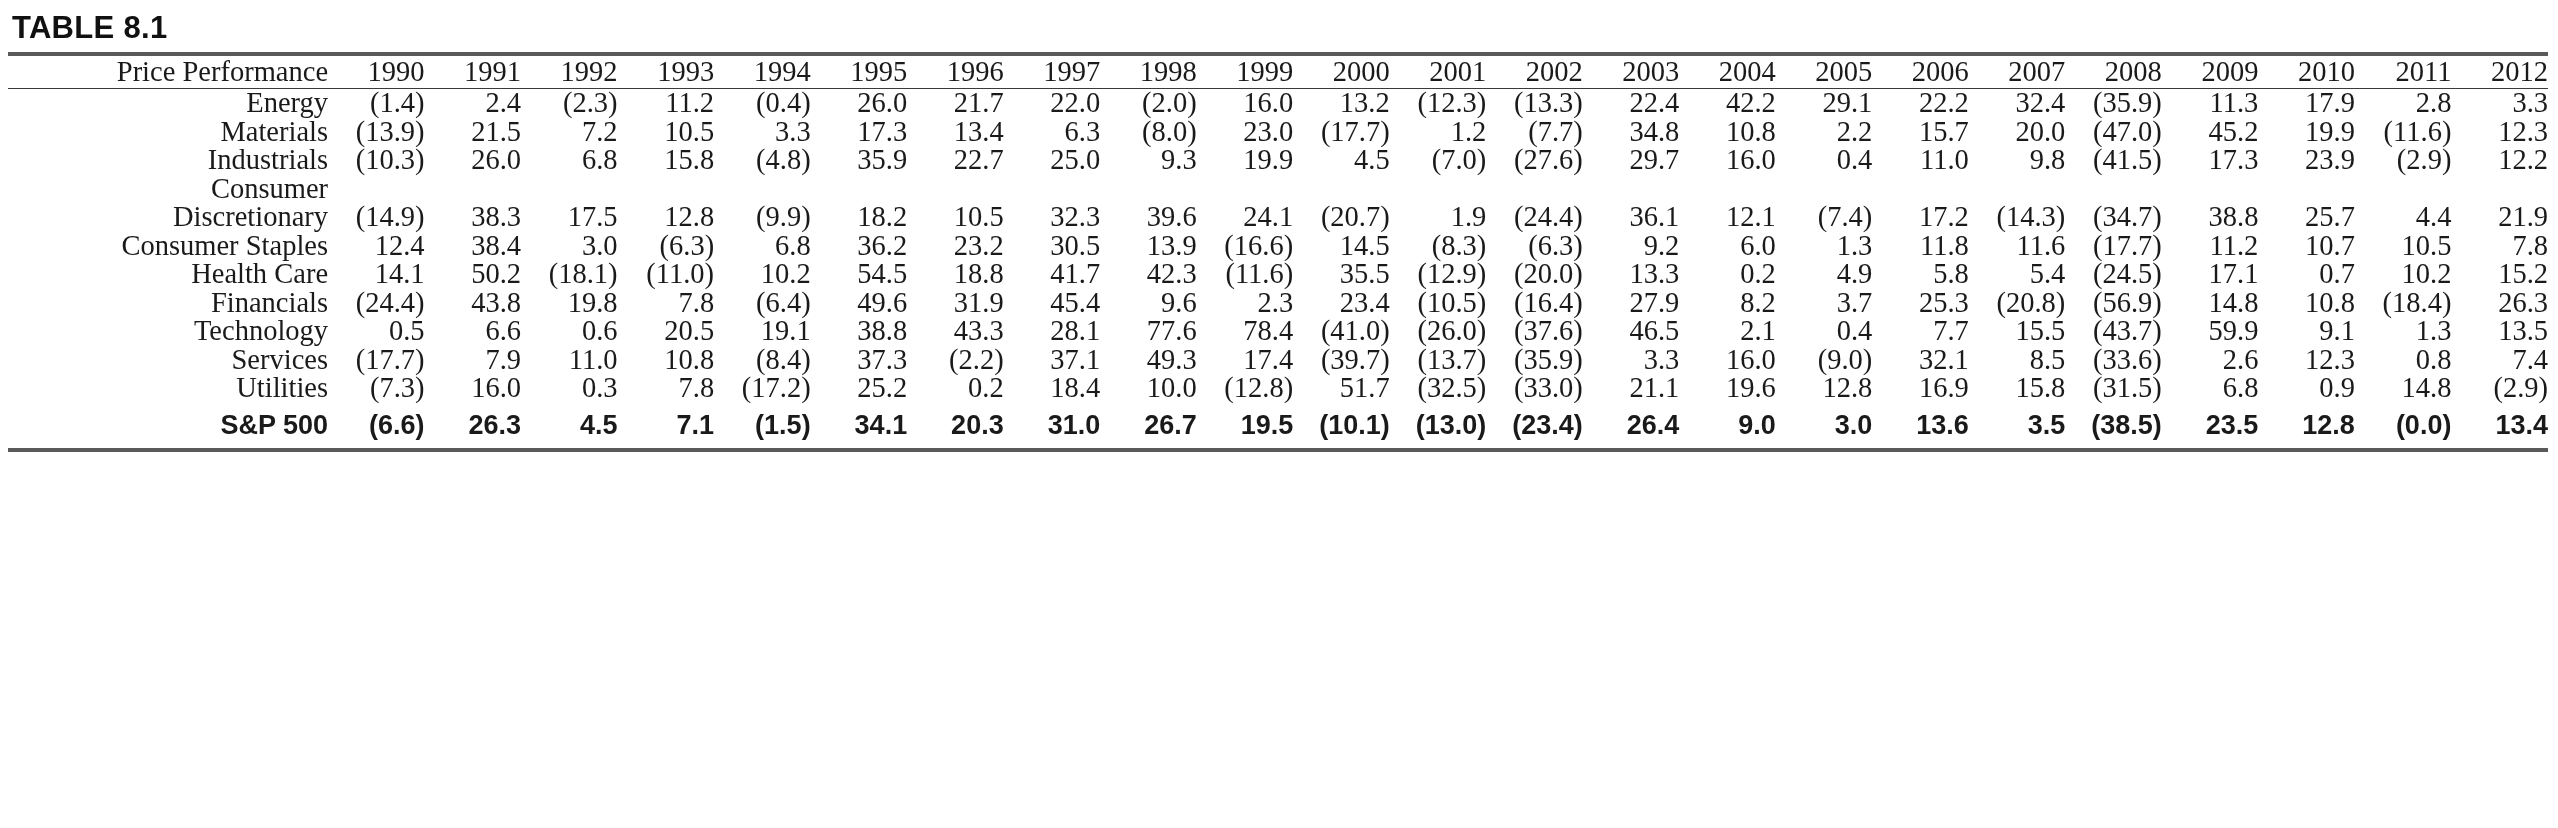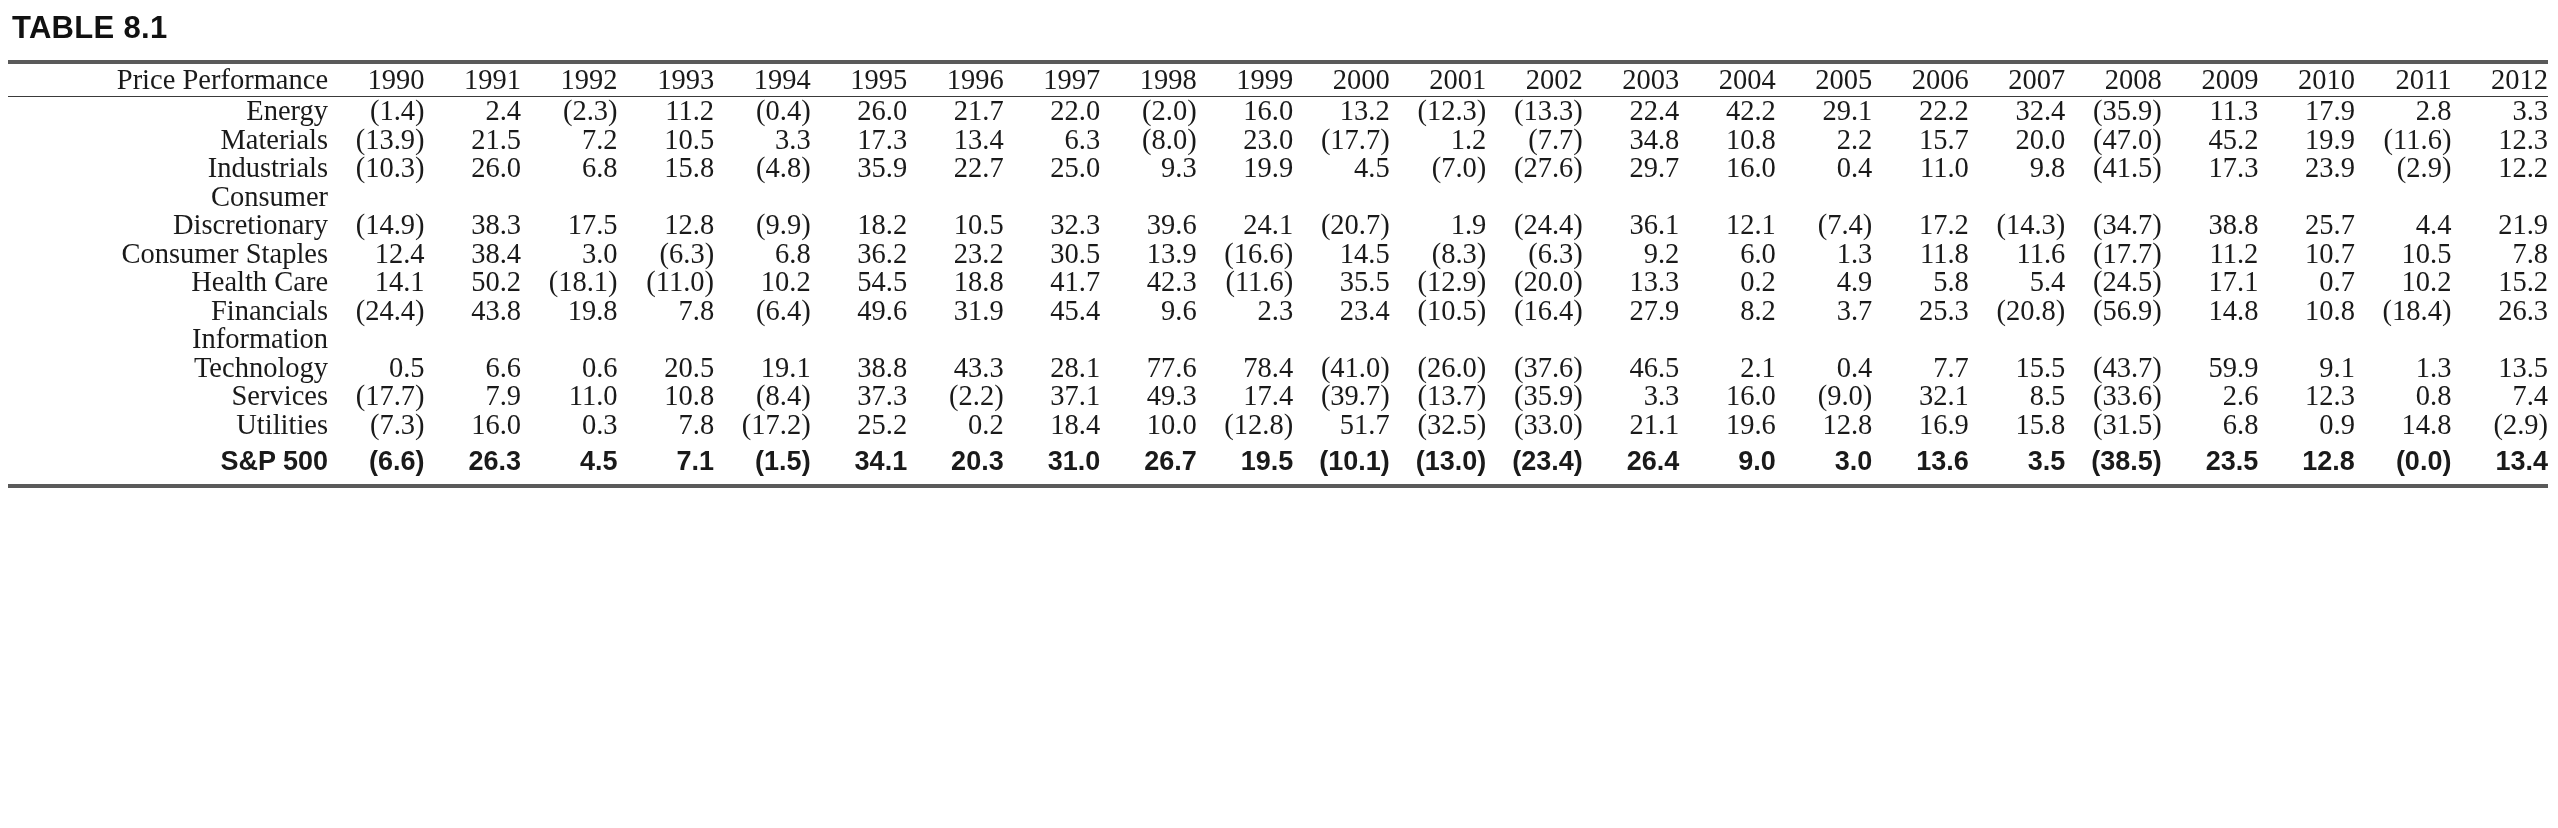--- a/index.html
+++ b/index.html
@@ -24,21 +24,21 @@
   .table-wrap {
     position: absolute;
     left: 8px;
     top: 0px;
     width: 2540px;
   }
   .caption {
     display: flex;
     align-items: baseline;
     gap: 2px;
-    padding: 10px 0 14px 4px;
+    padding: 10px 0 6px 4px;
     white-space: nowrap;
   }
   .caption-label {
     font-family: "Liberation Sans", sans-serif;
     font-weight: bold;
     font-size: 31px;
     letter-spacing: 0.3px;
     color: #111;
   }
   .caption-text {
@@ -337,24 +337,20 @@
             <td class="num">8.2</td>
             <td class="num">3.7</td>
             <td class="num">25.3</td>
             <td class="num">(20.8)</td>
             <td class="num">(56.9)</td>
             <td class="num">14.8</td>
             <td class="num">10.8</td>
             <td class="num">(18.4)</td>
             <td class="num">26.3</td>
           </tr>
-          <tr class="cont">
-            <td class="rowhead">Information</td>
-            <td colspan="23"></td>
-          </tr>
           <tr class="indent ">
             <td class="rowhead">Technology</td>
             <td class="num">0.5</td>
             <td class="num">6.6</td>
             <td class="num">0.6</td>
             <td class="num">20.5</td>
             <td class="num">19.1</td>
             <td class="num">38.8</td>
             <td class="num">43.3</td>
             <td class="num">28.1</td>

